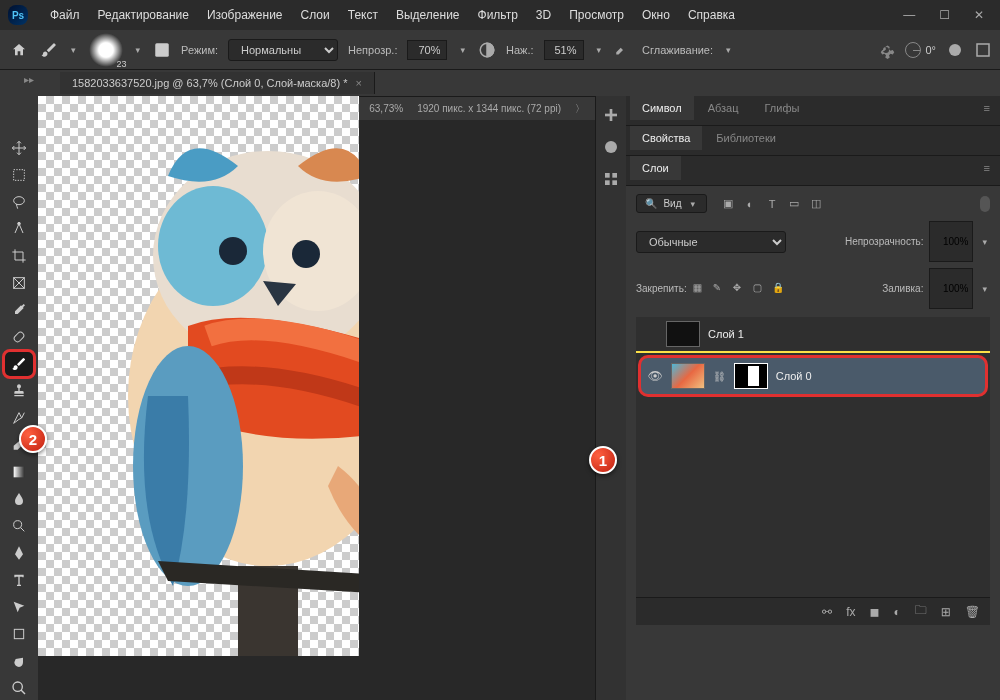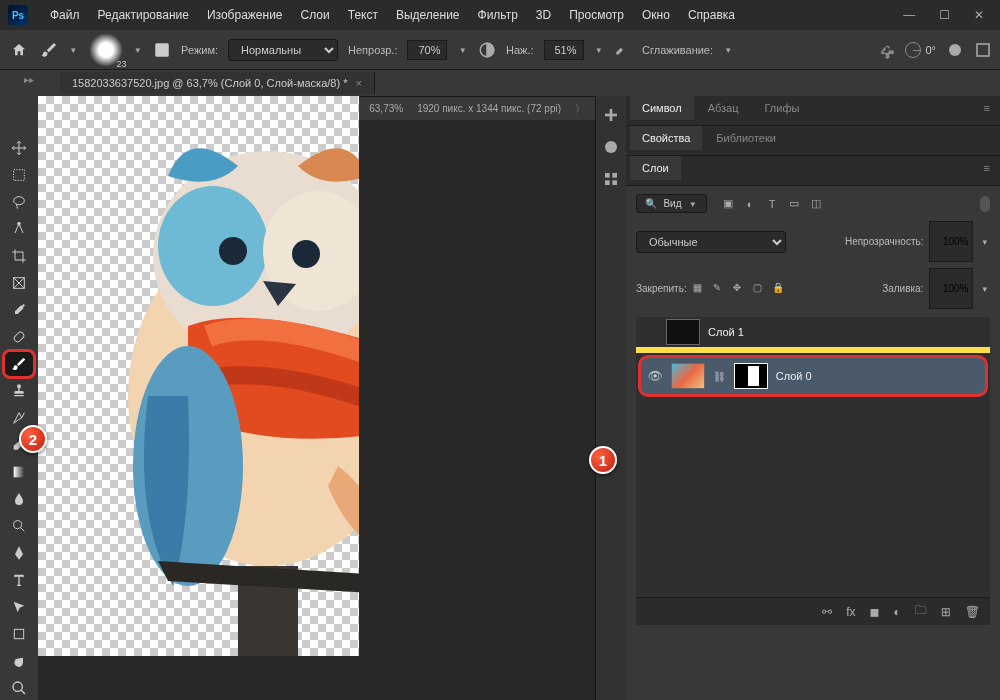--- a/index.html
+++ b/index.html
@@ -1,20 +1,20 @@
 <!DOCTYPE html>
 <html><head>
 <meta charset="utf-8">
 <style>
 * { margin: 0; padding: 0; box-sizing: border-box; font-family: -apple-system, "Segoe UI", Arial, sans-serif; }
 body { background: #1a1a1a; width: 1000px; height: 700px; overflow: hidden; color: #ccc; font-size: 11px; user-select: none; }
 
 
 .menubar { height: 30px; background: #2b2b2b; display: flex; align-items: center; padding: 0 8px; gap: 2px; }
-.ps-logo { width: 20px; height: 20px; background: linear-gradient(135deg,#001030,#003366); border-radius: 3px; display: flex; align-items: center; justify-content: center; font-weight: bold; font-size: 10px; color: #4fc3f7; margin-right: 12px; }
+.ps-logo { width: 20px; height: 20px; background: linear-gradient(135deg,#001030,#003366); border-radius: 8px; display: flex; align-items: center; justify-content: center; font-weight: bold; font-size: 10px; color: #4fc3f7; margin-right: 12px; }
 .menu-item { padding: 4px 8px; color: #ddd; cursor: pointer; font-size: 12px; }
 .win-controls { margin-left: auto; display: flex; gap: 24px; padding-right: 8px; }
 .win-btn { color: #aaa; font-size: 12px; }
 
 
 .options-bar { height: 40px; background: #383838; display: flex; align-items: center; padding: 0 8px; gap: 10px; border-bottom: 1px solid #1a1a1a; }
 .home-icon { width: 22px; height: 22px; display: flex; align-items: center; justify-content: center; }
 .brush-preview { width: 34px; height: 34px; background: radial-gradient(circle,#fff 0%, #fff 30%, transparent 70%); border-radius: 50%; position: relative; }
 .brush-size { position: absolute; bottom: -2px; right: -4px; font-size: 9px; color: #ccc; }
 .opt-label { color: #bbb; font-size: 11px; }
@@ -74,21 +74,21 @@
 .blend-row { display: flex; align-items: center; gap: 6px; margin-bottom: 6px; }
 .blend-select { flex: 0 0 150px; }
 .opacity-label { font-size: 10px; color: #bbb; }
 .opacity-val { background: #2b2b2b; border: 1px solid #1a1a1a; padding: 14px 4px; font-size: 10px; width: 44px; text-align: right; }
 
 .lock-row { display: flex; align-items: center; gap: 6px; font-size: 10px; color: #bbb; margin-bottom: 8px; }
 .lock-icons { display: flex; gap: 6px; }
 .lock-icons span { width: 14px; height: 14px; color: #aaa; }
 
 .layers-list { background: #2f2f2f; min-height: 280px; position: relative; }
-.layer-row { display: flex; align-items: center; height: 36px; padding: 0 6px; gap: 8px; border-bottom: 6px solid #fde047; }
+.layer-row { display: flex; align-items: center; height: 36px; padding: 0 6px; gap: 8px; border-bottom: 2px solid #fde047; }
 .layer-row.selected { background: #4a5a6a; border: 3px solid #e03030; border-radius: 10px; margin: 2px; height: 42px; }
 .eye { width: 16px; text-align: center; color: #ccc; font-size: 12px; }
 .thumb { width: 34px; height: 26px; background: #888; border: 1px solid #666; }
 .thumb.owl-thumb { background: linear-gradient(135deg,#4db8d8,#e86842,#f0c080); }
 .thumb.bw { background: #111; }
 .mask-thumb { width: 34px; height: 26px; background: #000; border: 1px solid #fff; position: relative; }
 .mask-thumb::after { content: ''; position: absolute; left: 40%; top: 10%; width: 35%; height: 80%; background: #fff; }
 .link-icon { font-size: 10px; color: #ccc; }
 .layer-name { font-size: 11px; color: #eee; }
 

